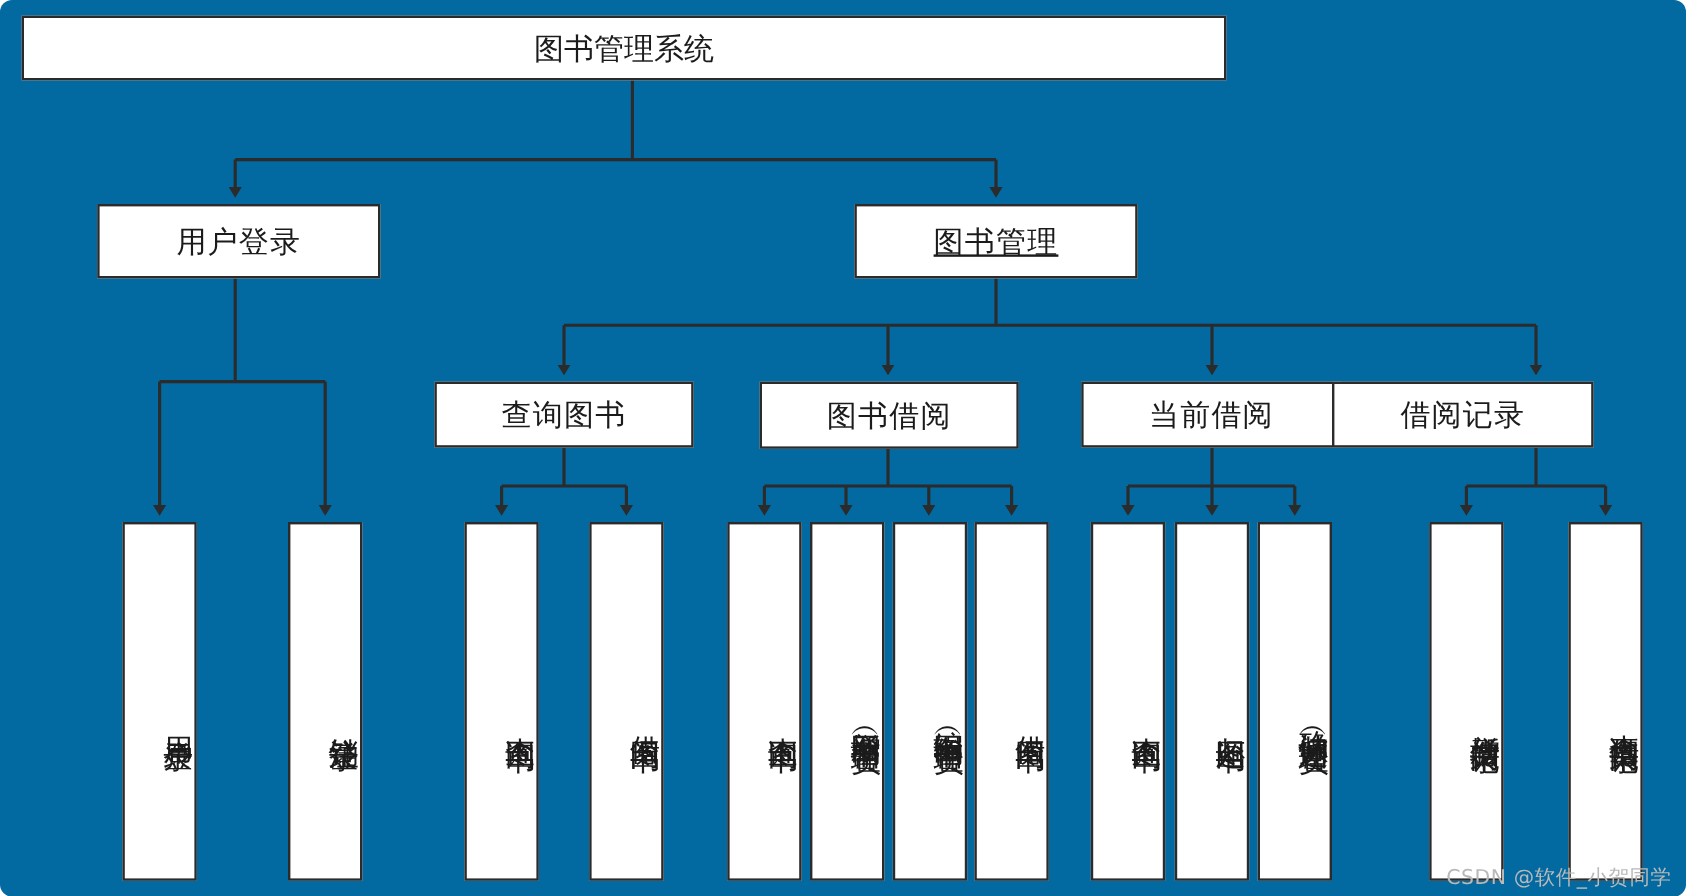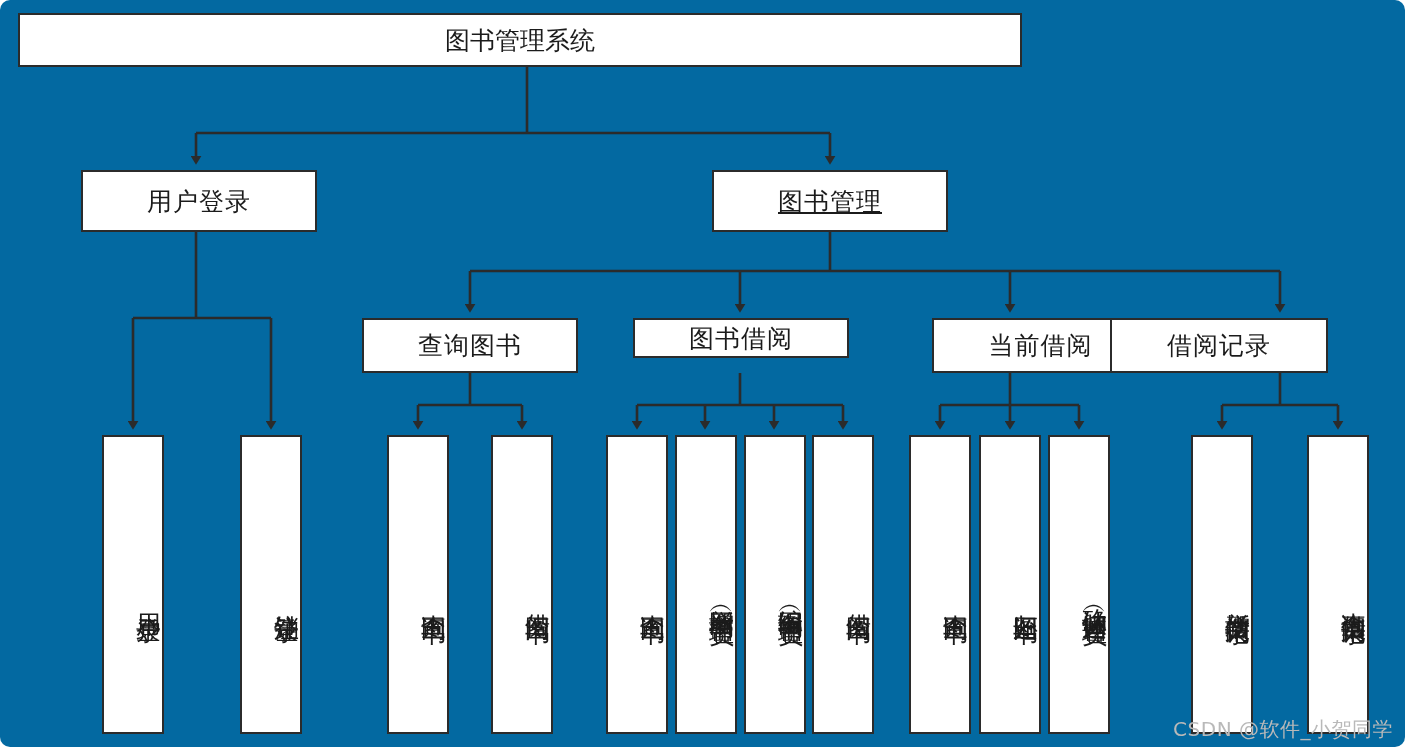--- a/index.html
+++ b/index.html
@@ -57,21 +57,21 @@
   }
   .leaf-label {
     writing-mode: vertical-rl;
     text-orientation: upright;
     white-space: nowrap;
   }
   .watermark {
     position: absolute;
     right: 12px;
     bottom: 4px;
-    font-size: 20px;
+    font-size: 17px;
     color: #b9b9b9;
     letter-spacing: 0.5px;
     z-index: 5;
     white-space: nowrap;
   }
 </style>
 </head>
 <body>
 
 <div id="canvas">
@@ -134,24 +134,24 @@
   <div class="node h" style="left:81px; top:170px; width:236px; height:62px;">
     <span>用户登录</span>
   </div>
   <div class="node h" style="left:712px; top:170px; width:236px; height:62px;text-decoration:underline;">
     <span>图书管理</span>
   </div>
 
   <div class="node h" style="left:362px; top:318px; width:216px; height:55px;">
     <span>查询图书</span>
   </div>
-  <div class="node h" style="left:633px; top:318px; width:216px; height:40px;">
+  <div class="node h" style="left:633px; top:318px; width:216px; height:56px;">
     <span>图书借阅</span>
   </div>
-  <div class="node h" style="left:932px; top:318px; width:217px; height:55px;">
+  <div class="node h" style="left:901px; top:318px; width:217px; height:55px;">
     <span>当前借阅</span>
   </div>
   <div class="node h" style="left:1110px; top:318px; width:218px; height:55px;">
     <span>借阅记录</span>
   </div>
 
   <div class="node leaf" style="left:102px; top:435px; width:62px; height:299px;">
     <span class="leaf-label">用户登录</span>
   </div>
   <div class="node leaf" style="left:240px; top:435px; width:62px; height:299px;">

